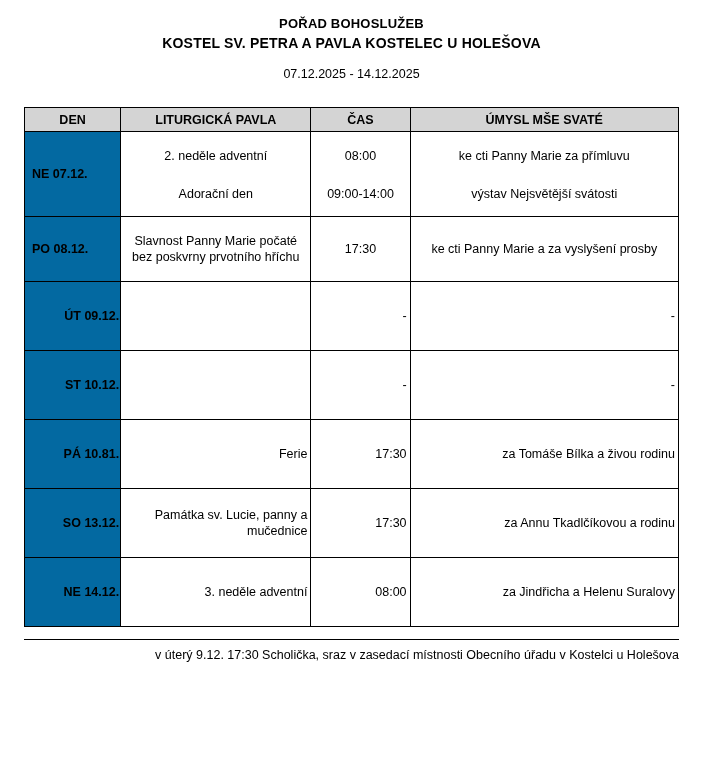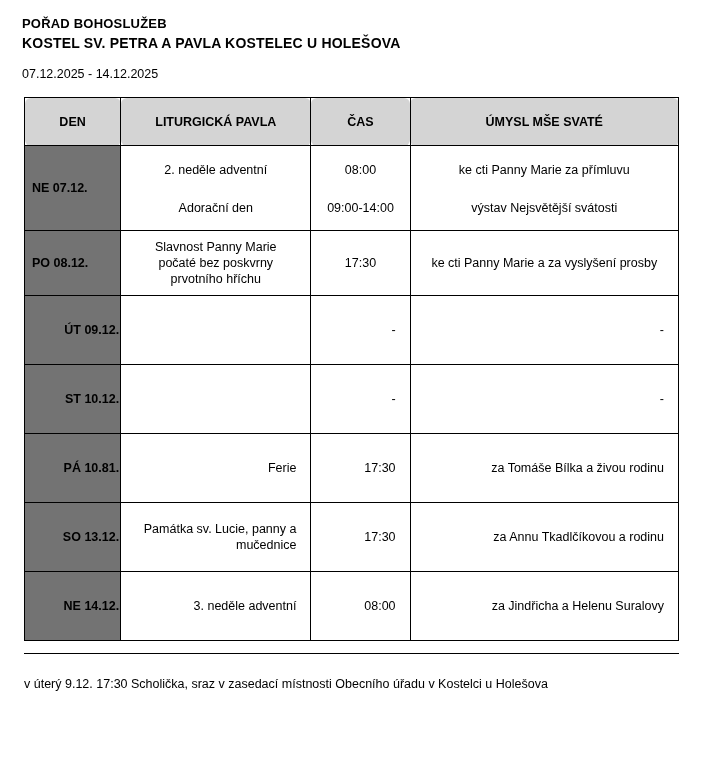--- a/index.html
+++ b/index.html
@@ -15,70 +15,69 @@
     position: relative;
     overflow: hidden;
   }
   .page {
     width: 703px;
     height: 761px;
     box-sizing: border-box;
     padding: 16px 22px 10px 22px;
   }
   .header {
-    text-align: left;
+    text-align: center;
   }
   .header .line1 {
     font-size: 13px;
     font-weight: bold;
     letter-spacing: 0.2px;
     margin-bottom: 4px;
   }
   .header .line2 {
     font-size: 14px;
     font-weight: bold;
     letter-spacing: 0.2px;
     margin-bottom: 16px;
   }
   .header .line3 {
     font-size: 12.5px;
     font-weight: normal;
-    margin-bottom: 16px;
+    margin-bottom: 26px;
   }
   table.schedule {
     border-collapse: collapse;
     width: 655px;
     margin: 0 auto;
     table-layout: fixed;
   }
   table.schedule th,
   table.schedule td {
     border: 1px solid #000000;
     font-size: 12.5px;
     vertical-align: middle;
   }
   table.schedule thead th {
     background: #d4d4d4;
     font-weight: bold;
     text-align: center;
     height: 21px;
-    padding: 13px 2px;
-    font-size: 12.5px;
-    border-radius: 6px;
+    padding: 1px 2px;
+    font-size: 12.5px;
   }
   td.day {
-    background: #737373;
+    background: #0369a1;
     font-weight: bold;
     text-align: left;
     padding-left: 7px;
     white-space: nowrap;
   }
   td.celebration, td.time, td.intention {
     text-align: center;
-    padding: 3px 14px;
+    padding: 3px 3px;
     line-height: 1.28;
   }
   .col-day { width: 96px; }
   .col-cel { width: 190px; }
   .col-time { width: 99px; }
   .col-int { width: 268px; }
 
   
   .subrow {
     display: block;
@@ -92,24 +91,24 @@
   .rowtall td { height: 78px; }
   .rowmed td { height: 58px; }
   .rowreg td { height: 62px; text-align: right; }
 
   .note {
     margin: 12px 0 0 0;
     width: 655px;
     margin-left: auto;
     margin-right: auto;
     border-top: 1px solid #000000;
-    padding-top: 22px;
+    padding-top: 7px;
     font-size: 12.5px;
     line-height: 1.4;
-    text-align: left;
+    text-align: right;
   }
 </style>
 </head>
 <body>
 
 <div class="page">
 
   <div class="header">
     <div class="line1">POŘAD BOHOSLUŽEB</div>
     <div class="line2">KOSTEL SV. PETRA A PAVLA KOSTELEC U HOLEŠOVA</div>

